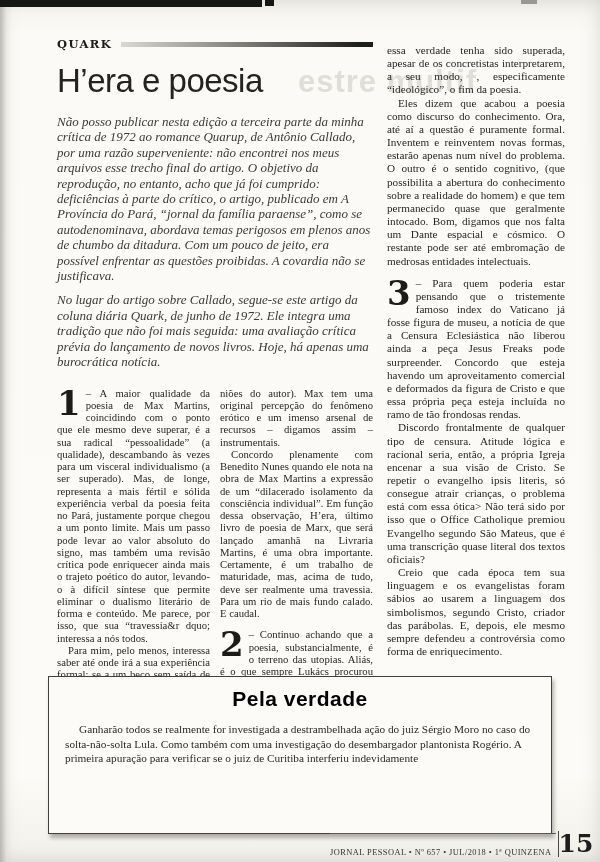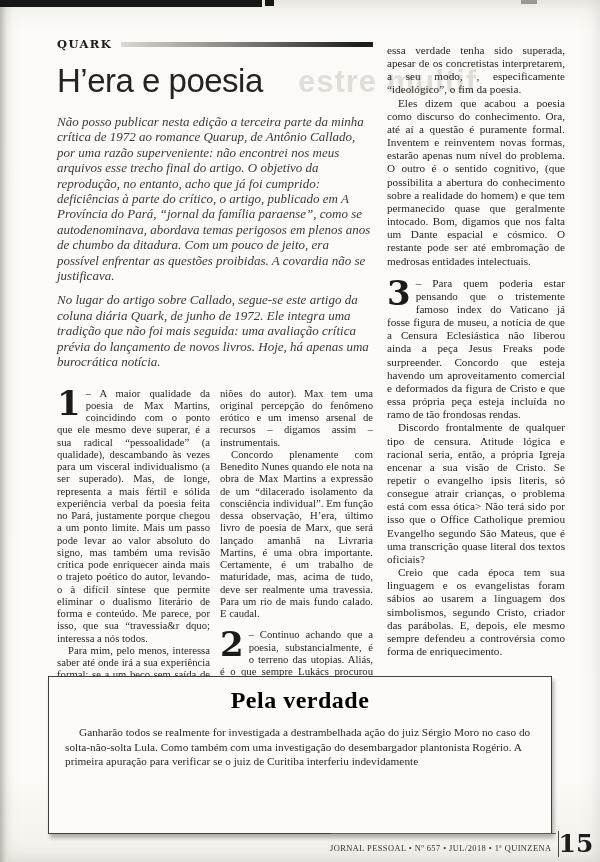--- a/index.html
+++ b/index.html
@@ -55,29 +55,29 @@
   .dropcap{
     float:left;font-family:"DejaVu Serif",serif;font-weight:bold;
     font-size:34px;line-height:29px;padding:2px 5px 0 0;color:#1b1b19;
   }
   .box{
     position:absolute;left:48px;top:676px;width:504px;height:158px;
     box-sizing:border-box;border:1.5px solid #403f3a;background:#fcfbf7;
     box-shadow:2px 4px 4px rgba(70,68,60,.4);padding:8px 16px 8px 16px;
   }
   .box-title{
-    text-align:center;font-family:Liberation Serif, serif;font-weight:bold;
-    font-size:24px;color:#16161 4;margin:2px 0 11px;letter-spacing:.5px;
+    text-align:center;font-family:Liberation Sans, sans-serif;font-weight:bold;
+    font-size:21px;color:#16161 4;margin:2px 0 11px;letter-spacing:.5px;
   }
   .box-cols{display:flex;gap:14px;}
   .box-col{flex:1;font-size:11.3px;line-height:14.7px;color:#292927;text-align:left;}
   .box-col.first{text-indent:14px;}
   .footer{position:absolute;left:330px;top:833px;width:242px;}
   .footer-rule{height:1px;background:#5c5b56;width:226px;margin-bottom:5px;}
-  .footer-line{display:flex;align-items:center;}
+  .footer-line{display:flex;align-items:flex-end;}
   .issue{
     font-size:8.4px;letter-spacing:.45px;color:#333330;white-space:nowrap;
   }
   .pageno{
     font-family:"DejaVu Serif",serif;font-weight:bold;font-size:25px;color:#1d1d1b;
     border-left:1px solid #4a4945;margin-left:6px;margin-top:-8px;line-height:26px;
   }
 </style>
 </head>
 <body>

